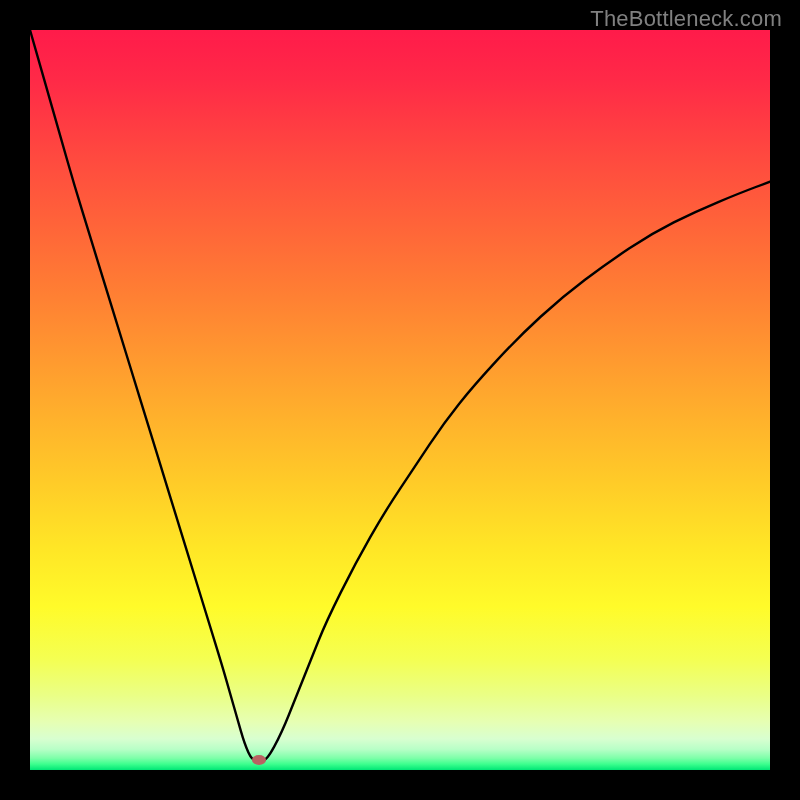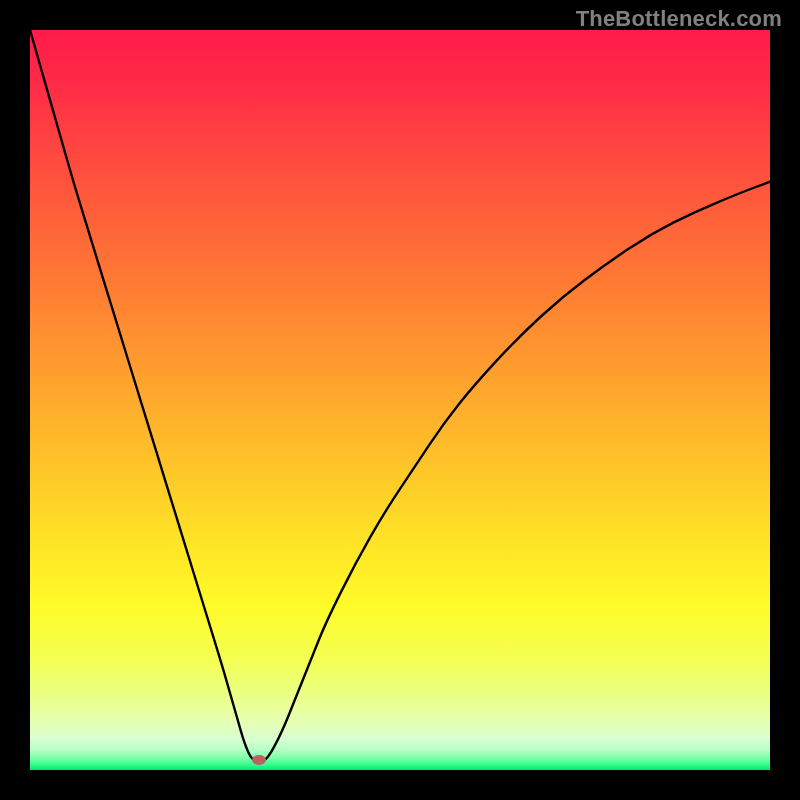--- a/index.html
+++ b/index.html
@@ -26,21 +26,21 @@
     width: 740px;
     height: 740px;
     overflow: hidden;
   }
   .watermark {
     position: absolute;
     top: 6px;
     right: 18px;
     color: #808080;
     font-size: 22px;
-    font-weight: 700;
+    font-weight: 400;
     letter-spacing: 0.2px;
     z-index: 10;
   }
   .marker {
     position: absolute;
     width: 14px;
     height: 10px;
     border-radius: 50%/50%;
     transform: translate(-50%, -50%);
     z-index: 5;

